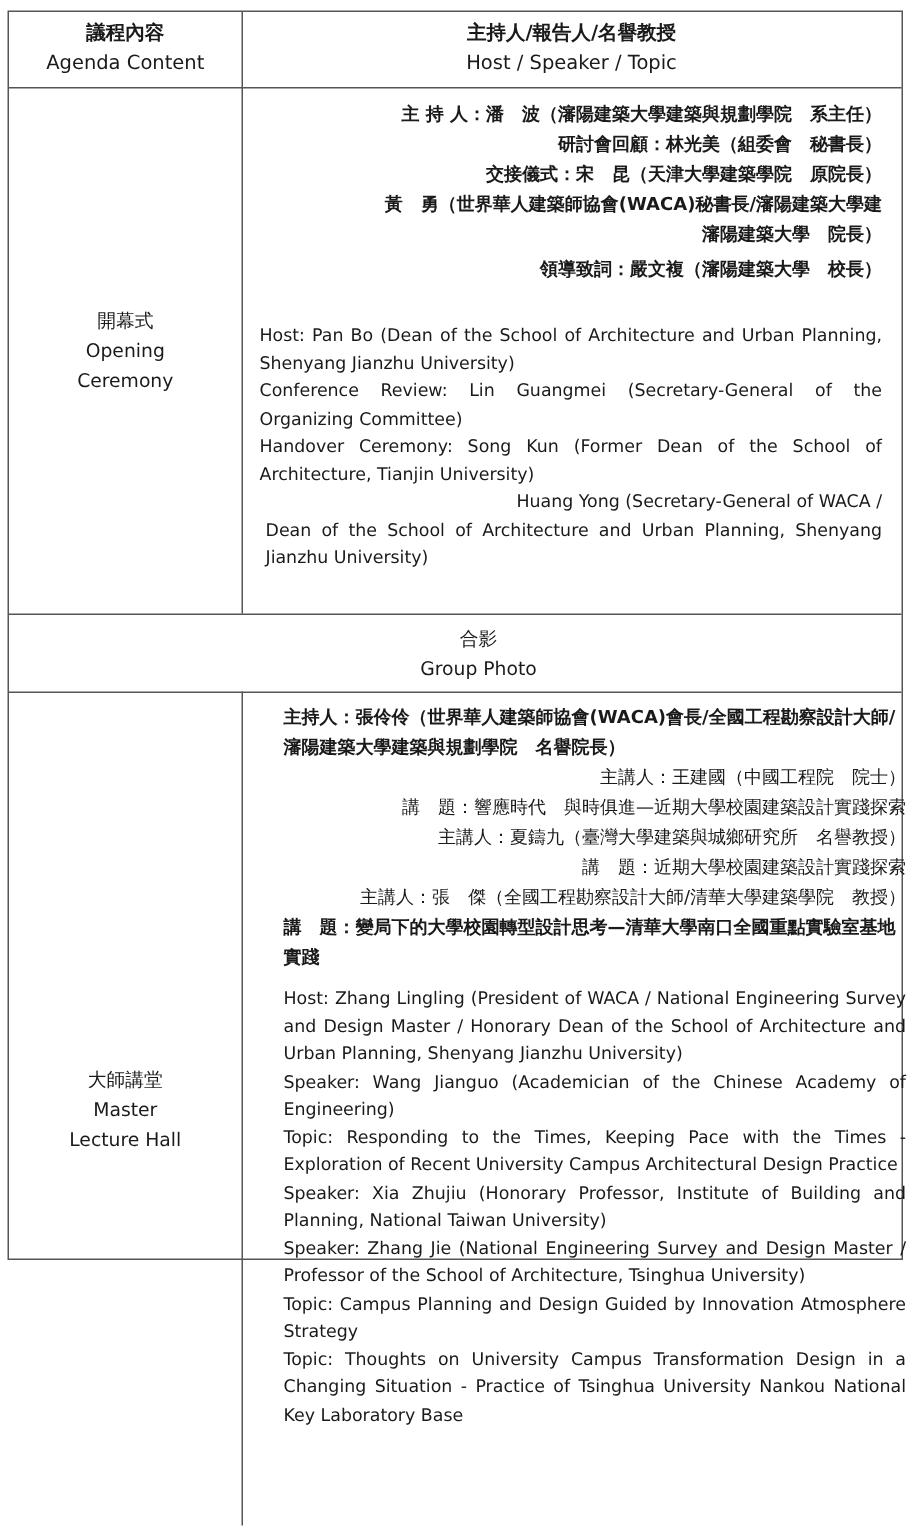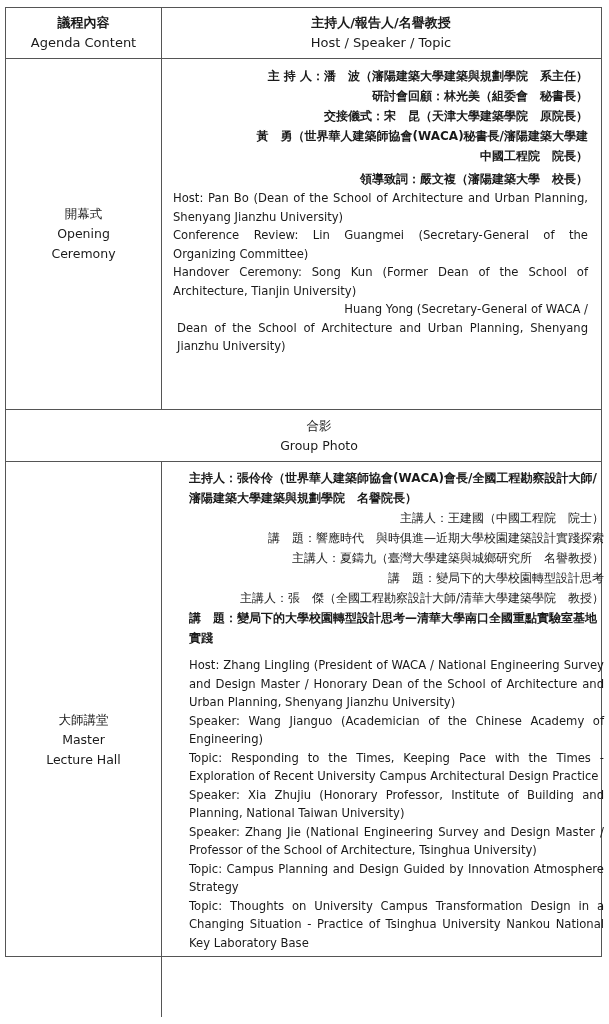--- a/index.html
+++ b/index.html
@@ -1,18 +1,18 @@
 <!DOCTYPE html>
 <html><head>
   <meta charset="utf-8">
   <style>
     html, body { margin: 0; padding: 0; background: #ffffff; }
     body { width: 609px; height: 1024px; position: relative; overflow: hidden;
            font-family: "DejaVu Sans", sans-serif; color: #1a1a1a; }
-    .tbl { position: absolute; left: 5px; top: 7px; width: 597px; height: 950px;
+    .tbl { position: absolute; left: 5px; top: 7px; width: 597px; height: 833px;
            border: 1.5px solid #555; box-sizing: border-box; }
     .hline { position: absolute; left: 0; right: 0; height: 0; border-top: 1.5px solid #555; }
     .vline { position: absolute; width: 0; border-left: 1.5px solid #555; }
     .cell { position: absolute; box-sizing: border-box; }
     .center { display: flex; flex-direction: column; align-items: center; justify-content: center; text-align: center; }
     .hdr-zh { font-weight: bold; font-size: 13px; line-height: 20px; }
     .hdr-en { font-size: 13px; line-height: 20px; }
     .lbl { font-size: 12.5px; line-height: 20px; }
     .content { padding: 0 12px 0 11px; font-size: 11.6px; line-height: 18.5px; }
     .zh { font-size: 12px; line-height: 20px; white-space: nowrap; text-align: right; }
@@ -46,23 +46,23 @@
   <div class="cell center" style="left:0; top:51px; width:155px; height:350px;">
     <div class="lbl">開幕式</div>
     <div class="lbl">Opening</div>
     <div class="lbl">Ceremony</div>
   </div>
   <div class="cell content" style="left:156px; top:58px; width:438px; height:343px;">
     <div class="zh b">主 持 人：潘　波（瀋陽建築大學建築與規劃學院　系主任）</div>
     <div class="zh b">研討會回顧：林光美（組委會　秘書長）</div>
     <div class="zh b">交接儀式：宋　昆（天津大學建築學院　原院長）</div>
     <div class="zh b">　　　　　黃　勇（世界華人建築師協會(WACA)秘書長/瀋陽建築大學建</div>
-    <div class="zh b">中國工程院　院長）</div>
+    <div class="zh b">瀋陽建築大學　院長）</div>
     <div class="zh b" style="margin-top:3px">領導致詞：嚴文複（瀋陽建築大學　校長）</div>
-    <div class="en" style="margin-top:0">
+    <div class="en" style="margin-top:25px">
       <p>Host: Pan Bo (Dean of the School of Architecture and Urban Planning, Shenyang Jianzhu University)</p>
       <p>Conference Review: Lin Guangmei (Secretary-General of the Organizing Committee)</p>
       <p>Handover Ceremony: Song Kun (Former Dean of the School of Architecture, Tianjin University)</p>
       <p class="indent-right">Huang Yong (Secretary-General of WACA /</p>
       <p style="padding-left:4px">Dean of the School of Architecture and Urban Planning, Shenyang Jianzhu University)</p>
     </div>
   </div>
 
   <div class="cell center" style="left:16px; top:402px; width:594px; height:51px;">
     <div class="lbl">合影</div>
@@ -72,21 +72,21 @@
   <div class="cell center" style="left:0; top:454px; width:155px; height:555px;">
     <div class="lbl">大師講堂</div>
     <div class="lbl">Master</div>
     <div class="lbl">Lecture Hall</div>
   </div>
   <div class="cell content" style="left:172px; top:460px; width:438px; height:549px;">
     <div class="zh-wrap">主持人：張伶伶（世界華人建築師協會(WACA)會長/全國工程勘察設計大師/瀋陽建築大學建築與規劃學院　名譽院長）</div>
     <div class="zh">主講人：王建國（中國工程院　院士）</div>
     <div class="zh">講　題：響應時代　與時俱進—近期大學校園建築設計實踐探索</div>
     <div class="zh">主講人：夏鑄九（臺灣大學建築與城鄉研究所　名譽教授）</div>
-    <div class="zh">講　題：變局下的大學校園轉型設計思考</div>
+    <div class="zh">講　題：近期大學校園建築設計實踐探索</div>
     <div class="zh">主講人：張　傑（全國工程勘察設計大師/清華大學建築學院　教授）</div>
     <div class="zh-wrap" style="font-weight:bold">講　題：變局下的大學校園轉型設計思考—清華大學南口全國重點實驗室基地實踐</div>
     <div class="en" style="margin-top:8px">
       <p>Host: Zhang Lingling (President of WACA /  National Engineering Survey and Design Master / Honorary Dean of the School of Architecture and Urban Planning, Shenyang Jianzhu University)</p>
       <p>Speaker: Wang Jianguo (Academician of the Chinese Academy of Engineering)</p>
       <p>Topic: Responding to the Times, Keeping Pace with the Times - Exploration of Recent University Campus Architectural Design Practice</p>
       <p>Speaker: Xia Zhujiu (Honorary Professor, Institute of Building and Planning, National Taiwan University)</p>
       <p>Speaker: Zhang Jie (National Engineering Survey and Design Master / Professor of the School of Architecture, Tsinghua University)</p>
       <p>Topic: Campus Planning and Design Guided by Innovation Atmosphere Strategy</p>
       <p>Topic: Thoughts on University Campus Transformation Design in a Changing Situation - Practice of Tsinghua University Nankou National Key Laboratory Base</p>

